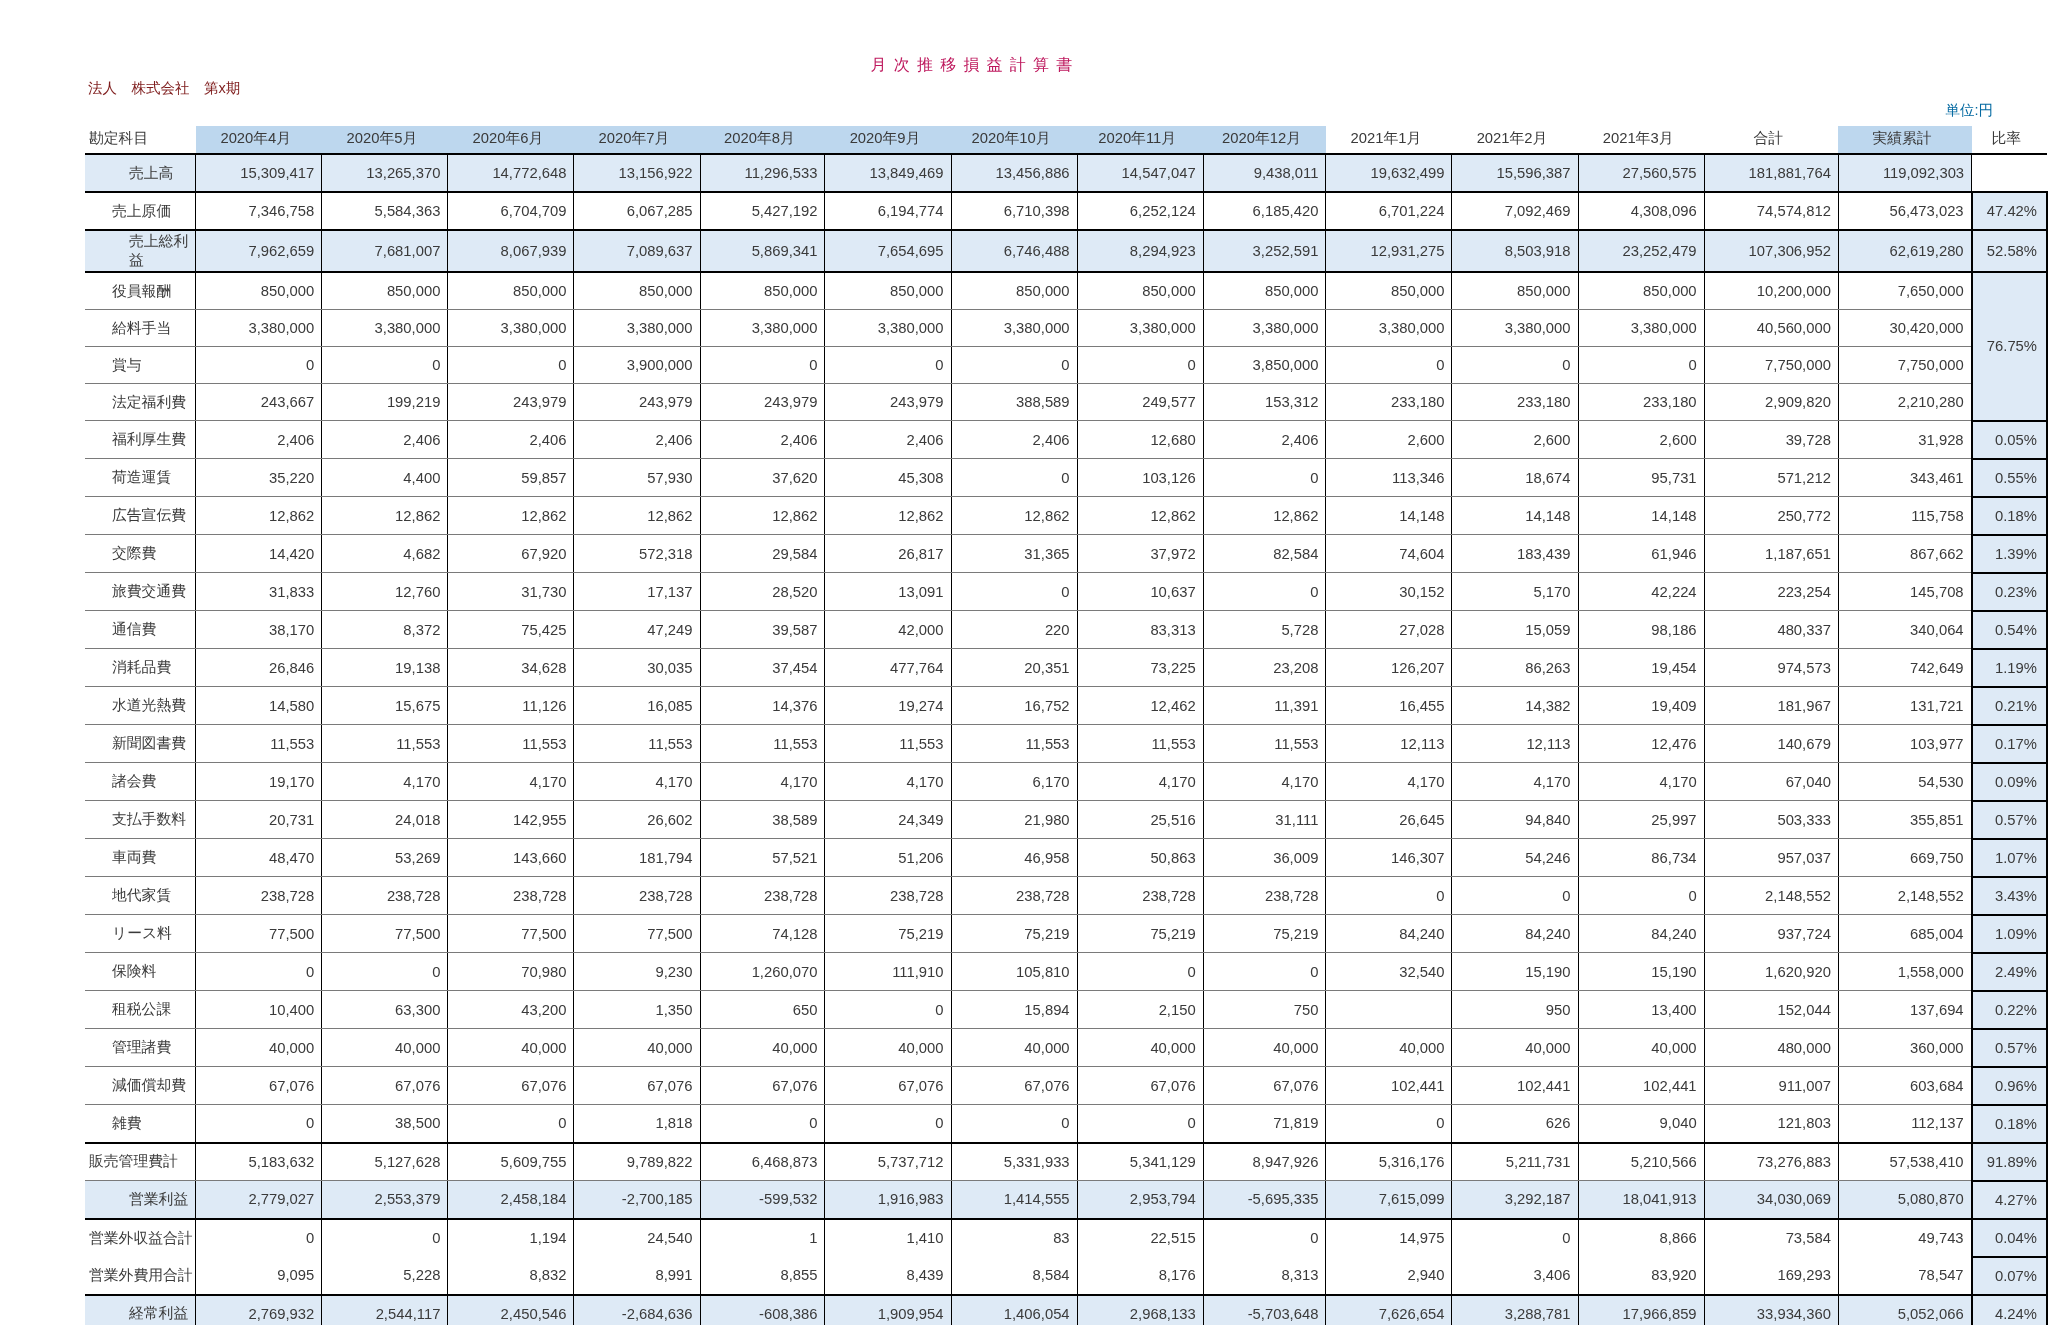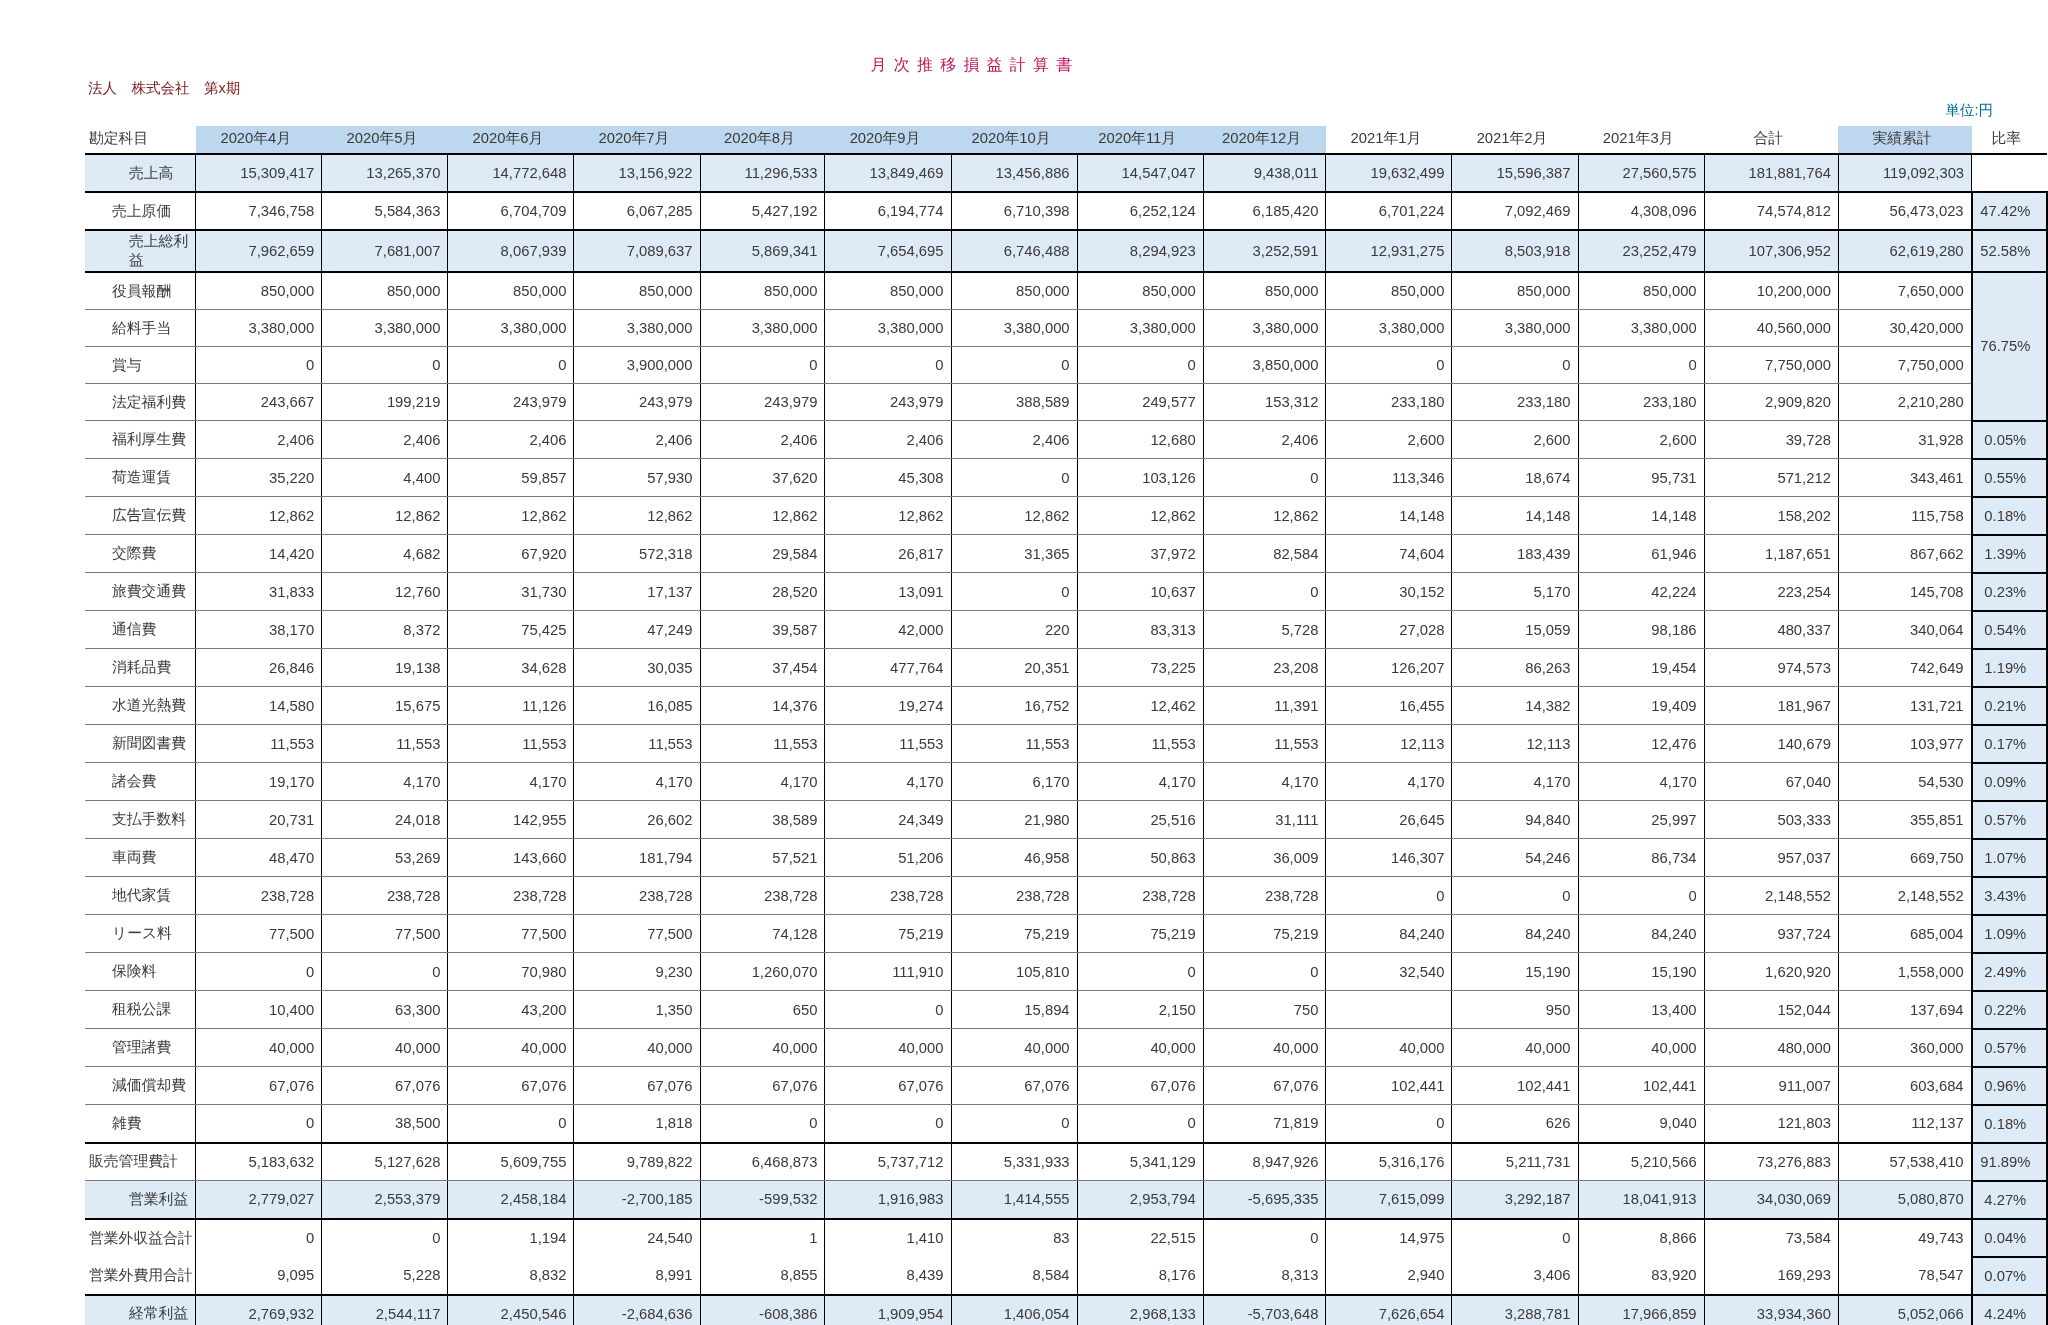--- a/index.html
+++ b/index.html
@@ -38,21 +38,21 @@
     white-space:nowrap;overflow:hidden;
   }
   tr.data td.name{text-align:left;padding-left:4px;padding-right:2px;border-right:1px solid var(--line-dark);border-bottom:1px solid var(--line-soft);}
   tr.data td.name.ind{padding-left:27px;}
   tr.hl td.c, tr.hl td.name{background:var(--row-blue);padding-left:44px;}
   tr.sec td.c, tr.sec td.name{border-bottom:2px solid var(--line-dark);}
   tr.noline td.c, tr.noline td.name{border-bottom:0;}
   td.r{
     border:2px solid var(--line-dark);
     background:var(--row-blue);
-    text-align:center;padding-right:9px;white-space:nowrap;
+    text-align:right;padding-right:9px;white-space:nowrap;
   }
   td.rblank{border:0;background:#ffffff;}
 </style>
 </head>
 <body>
 
 <div class="title">月次推移損益計算書</div>
 <div class="subtitle">法人　株式会社　第x期</div>
 <div class="unit">単位:円</div>
 
@@ -262,21 +262,21 @@
         <td class="c">12,862</td>
         <td class="c">12,862</td>
         <td class="c">12,862</td>
         <td class="c">12,862</td>
         <td class="c">12,862</td>
         <td class="c">12,862</td>
         <td class="c">12,862</td>
         <td class="c">14,148</td>
         <td class="c">14,148</td>
         <td class="c">14,148</td>
-        <td class="c">158,202</td>
+        <td class="c">250,772</td>
         <td class="c">115,758</td>
         <td class="r">0.18%</td>
       </tr>
       <tr class="data">
         <td class="name ind">交際費</td>
         <td class="c">14,420</td>
         <td class="c">4,682</td>
         <td class="c">67,920</td>
         <td class="c">572,318</td>
         <td class="c">29,584</td>

